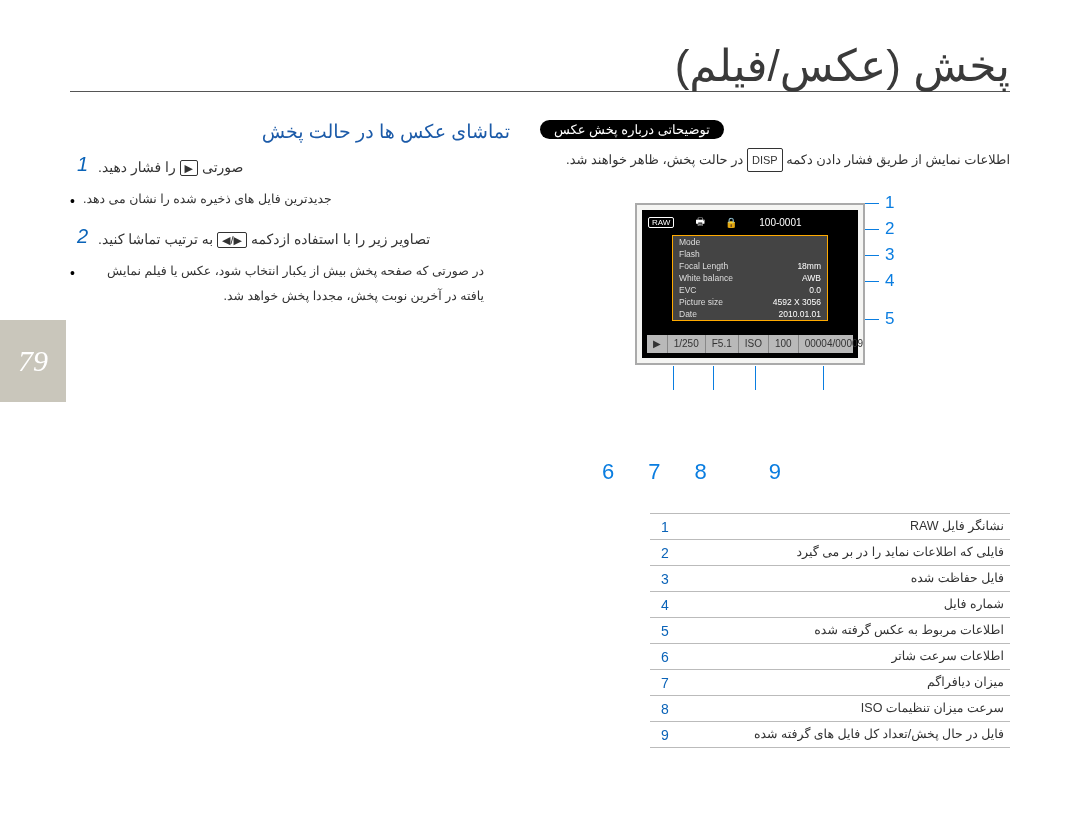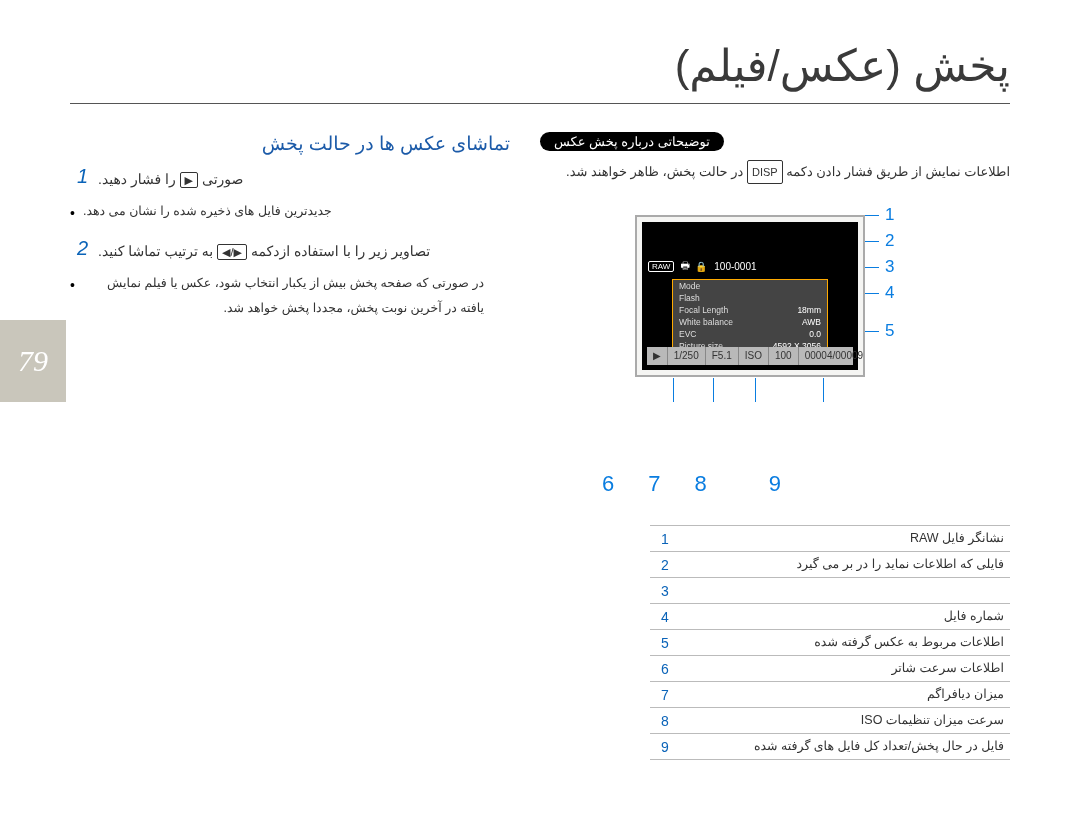--- a/index.html
+++ b/index.html
@@ -14,21 +14,21 @@
   }
   .page {
     position: absolute; inset: 0;
     padding: 40px 70px 30px 70px;
   }
   
   .title {
     font-size: 44px;
     color: #3a3a3a;
     text-align: right;
-    margin-bottom: 12px;
+    margin-bottom: 0;
     font-weight: normal;
   }
   .rule {
     border: none;
     border-top: 1px solid #555;
     margin-bottom: 28px;
   }
   
   .cols {
     display: flex;
@@ -128,23 +128,23 @@
     border: 2px solid #aaa;
     background: #f5f5f3;
     direction: ltr;
   }
   .lcd-inner {
     position: absolute;
     left: 5px; top: 5px; right: 5px; bottom: 5px;
     background: #000;
   }
   .lcd-topbar {
-    display:flex; gap:6px; align-items:center;
+    display:flex; gap:21px; align-items:center;
     padding: 4px 6px 0 6px;
-    color:#fff; font-size:10px; font-family: Arial,sans-serif; margin-top: 32px;
+    color:#fff; font-size:10px; font-family: Arial,sans-serif;
   }
   .lcd-topbar .tag {
     border:1px solid #fff; border-radius:2px; padding:0 3px; font-size:8px;
   }
   .info-panel {
     margin: 4px 30px 0 30px;
     border: 1.5px solid #fa0;
     background: rgba(80,80,80,0.85);
     color:#fff;
     font-family: Arial, sans-serif;
@@ -370,20 +370,21 @@
         <div class="lrow">
             <span class="idx">1</span>
             <span class="txt">نشانگر فایل RAW</span>
           </div>
         <div class="lrow">
             <span class="idx">2</span>
             <span class="txt">فایلی که اطلاعات نماید را در بر می گیرد</span>
           </div>
         <div class="lrow">
             <span class="idx">3</span>
+            <span class="txt">فایل حفاظت شده</span>
           </div>
         <div class="lrow">
             <span class="idx">4</span>
             <span class="txt">شماره فایل</span>
           </div>
         <div class="lrow">
             <span class="idx">5</span>
             <span class="txt">اطلاعات مربوط به عکس گرفته شده</span>
           </div>
         <div class="lrow">

